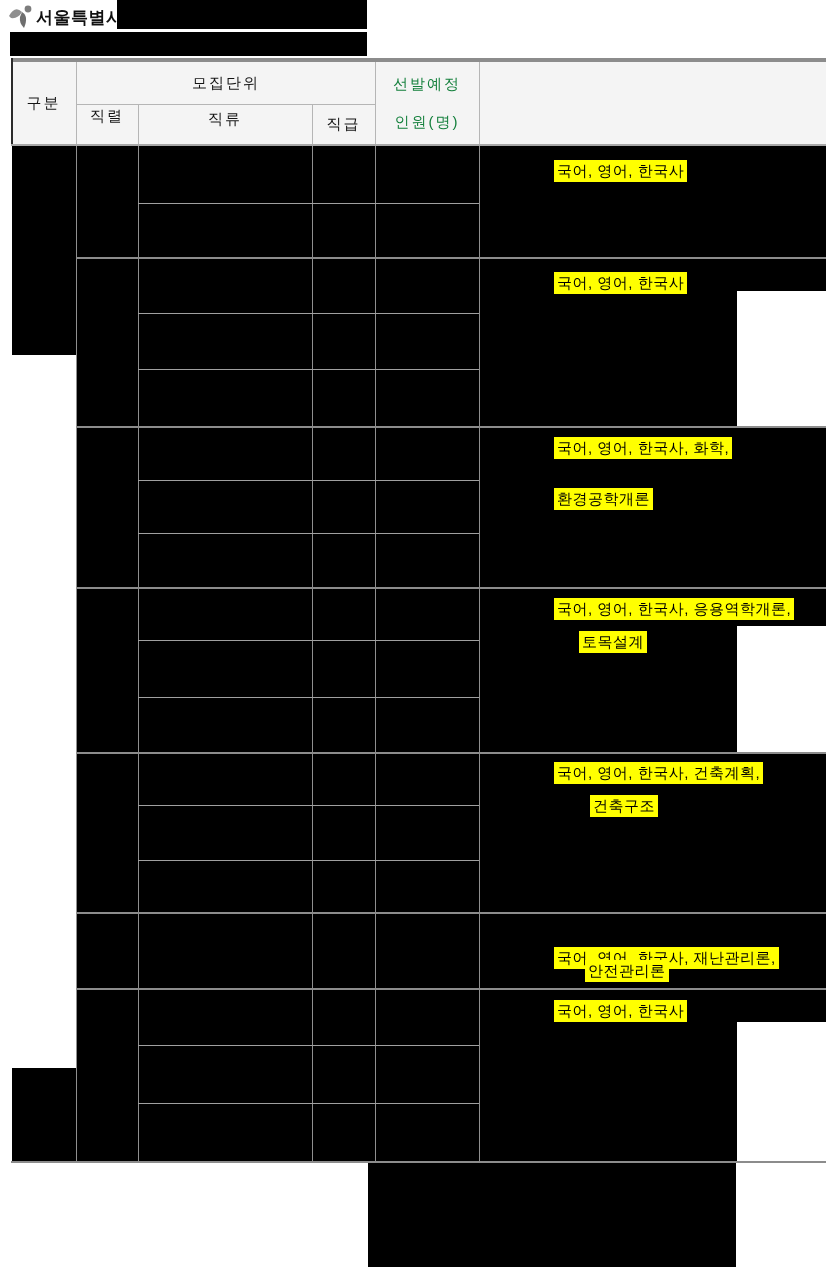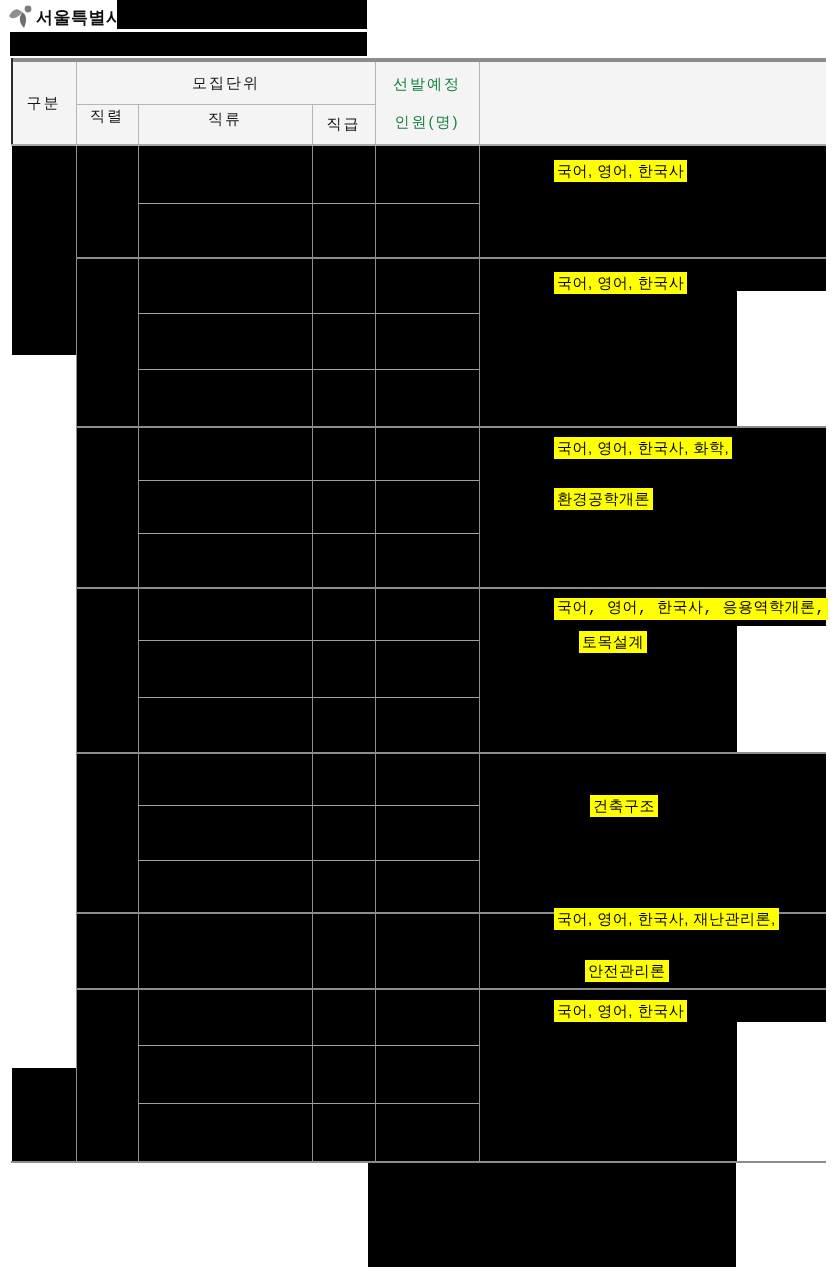--- a/index.html
+++ b/index.html
@@ -92,22 +92,23 @@
   <div class="gline" style="left:76px;top:587px;width:750px;"></div>
   <div class="gline" style="left:76px;top:752px;width:750px;"></div>
   <div class="gline" style="left:76px;top:912px;width:750px;"></div>
   <div class="gline" style="left:76px;top:988px;width:750px;"></div>
   <div class="gline" style="left:11px;top:1161px;width:815px;"></div>
 
   <div class="subj" style="top:160px;"><span>국어, 영어, 한국사</span></div>
   <div class="subj" style="top:272px;"><span>국어, 영어, 한국사</span></div>
   <div class="subj" style="top:437px;"><span>국어, 영어, 한국사, 화학,</span></div>
   <div class="subj" style="top:488px;"><span>환경공학개론</span></div>
-  <div class="subj" style="top:598px;font-family:Liberation Mono, monospace;"><span>국어, 영어, 한국사, 응용역학개론,</span></div>
+  <div class="subj" style="top:598px;"><span>국어, 영어, 한국사, 응용역학개론,</span></div>
   <div class="subj" style="top:631px;padding-left:25px;"><span>토목설계</span></div>
+  <div class="subj" style="top:762px;"><span>국어, 영어, 한국사, 건축계획,</span></div>
   <div class="subj" style="top:795px;margin-left:36px;"><span>건축구조</span></div>
-  <div class="subj" style="top:908px;"><span>국어, 영어, 한국사, 재난관리론,</span></div>
+  <div class="subj" style="top:947px;"><span>국어, 영어, 한국사, 재난관리론,</span></div>
   <div class="subj" style="top:960px;margin-left:31px;"><span>안전관리론</span></div>
   <div class="subj" style="top:1000px;"><span>국어, 영어, 한국사</span></div>
 
   <div class="black" style="left:368px;top:1163px;width:368px;height:104px;"></div>
 
 </div>
 
 </body></html>

